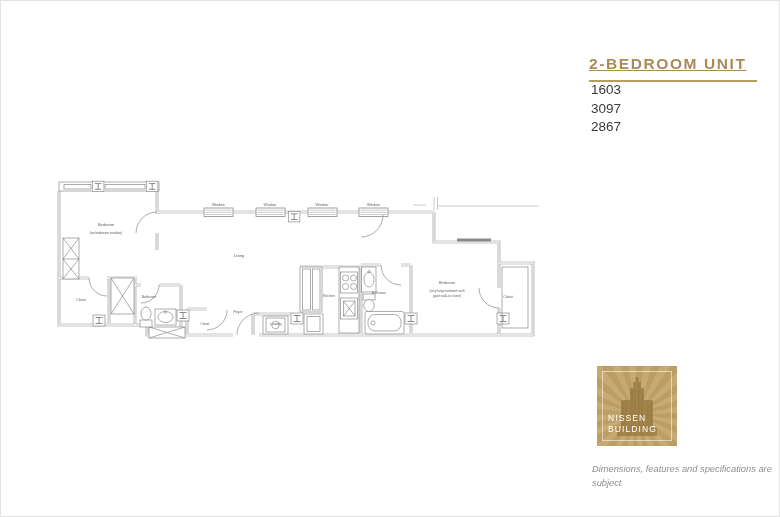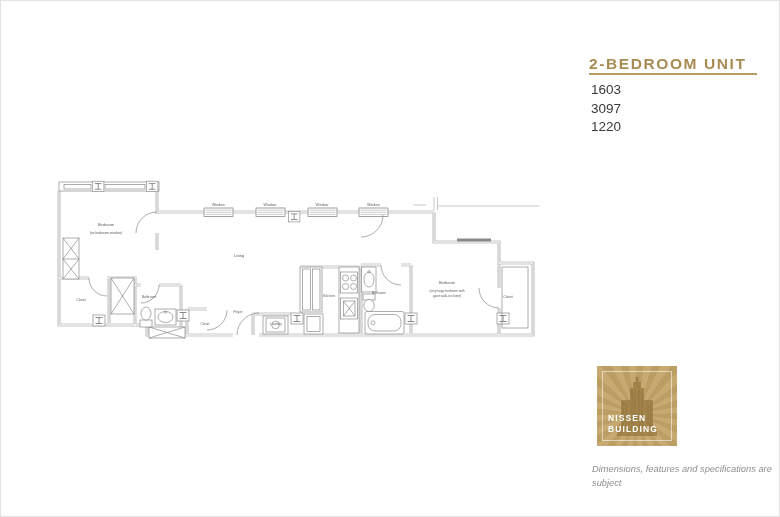--- a/index.html
+++ b/index.html
@@ -5,33 +5,33 @@
   html,body{margin:0;padding:0;background:#f4f4f4;}
   .page{
     position:relative;width:780px;height:517px;background:#ffffff;
     border:1px solid #e2e2e2;box-sizing:border-box;overflow:hidden;
     font-family:"Liberation Sans", sans-serif;
   }
   
   .title-block{position:absolute;left:588px;top:54px;width:168px;}
   .unit-title{
     font-size:15.5px;font-weight:bold;letter-spacing:1.6px;color:#a98b54;
-    border-bottom:2px solid #b99c63;white-space:nowrap;
+    border-bottom:2px solid #b99c63;padding-bottom:7px;white-space:nowrap;text-decoration:underline;
   }
   .unit-list{position:absolute;left:590px;top:80px;color:#3a3a3a;font-size:13.5px;line-height:18.5px;}
   
   .logo{
     position:absolute;left:596px;top:365px;width:80px;height:80px;
     background:#c3a467;
     background-image:repeating-conic-gradient(from 8deg at 50% 60%, rgba(255,255,255,0.07) 0deg 9deg, rgba(0,0,0,0.04) 9deg 18deg);
   }
   .logo-border{position:absolute;inset:5px;border:1px solid rgba(255,255,255,0.55);}
   .logo-building{position:absolute;inset:0;width:80px;height:80px;}
   .logo-text{
-    position:absolute;left:11px;top:47px;color:#ffffff;font-weight:bold;
+    position:absolute;left:11px;top:47px;color:#ffffff;font-weight:normal;
     font-size:8.5px;letter-spacing:1.1px;line-height:11px;
   }
   
   .disclaimer{
     position:absolute;left:591px;top:461px;width:180px;
     font-style:italic;color:#8f8f8f;font-size:9.3px;line-height:14.3px;
   }
   
   svg.plan{position:absolute;left:0;top:0;width:780px;height:517px;}
   .wo{stroke:#8f8f8f;stroke-width:2.6;fill:none;}
@@ -179,21 +179,21 @@
     </g>
   </svg>
 
   <div class="title-block">
     <div class="unit-title">2-BEDROOM UNIT</div>
   </div>
 
   <div class="unit-list">
     <div>1603</div>
     <div>3097</div>
-    <div>1220</div>
+    <div>2867</div>
   </div>
 
   <div class="logo">
     <svg class="logo-building" viewBox="0 0 80 80">
       <g fill="#97793f" opacity="0.75" stroke="none">
         <rect x="20" y="62" width="40" height="8"></rect>
         <rect x="24" y="34" width="10" height="30"></rect>
         <rect x="46" y="34" width="10" height="30"></rect>
         <rect x="33" y="22" width="14" height="48"></rect>
         <rect x="36" y="16" width="8" height="8"></rect>

